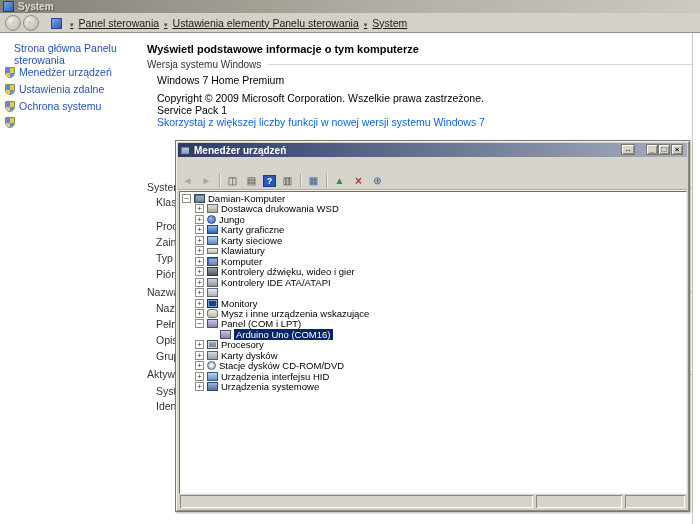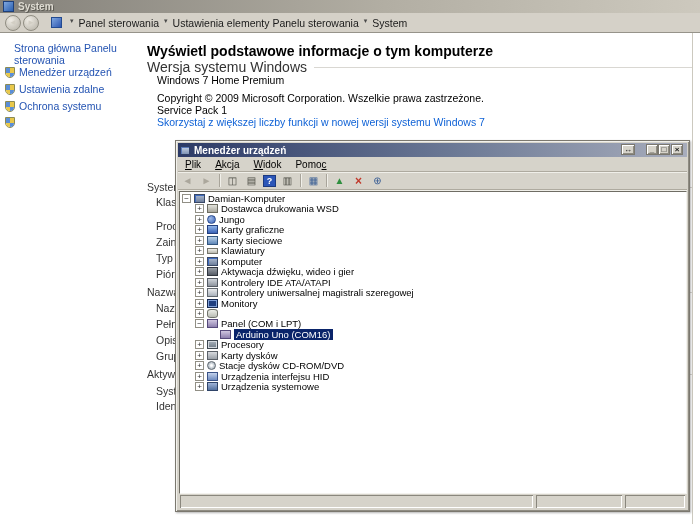--- a/index.html
+++ b/index.html
@@ -14,38 +14,38 @@
     border:1px solid #1d3f7a;flex:0 0 9px;}
   .titlebar .t{font-size:10px;font-weight:bold;color:#dedbd2;text-shadow:1px 1px 0 #5d5b54;margin-left:4px;}
 
   .addressbar{position:absolute;left:0;top:13px;width:700px;height:20px;background:#d5d1c8;
     border-bottom:1px solid #96938a;box-sizing:border-box;display:flex;align-items:center;}
   .navbtn{width:16px;height:16px;border-radius:50%;flex:0 0 16px;
     background:radial-gradient(circle at 35% 30%,#efece5,#b3afa4);
     border:1px solid #908d82;display:flex;align-items:center;justify-content:center;
     font-size:8px;color:#d2cec4;box-sizing:border-box;}
   .navbtn.back{margin-left:5px}.navbtn.fwd{margin-left:2px}
-  .addr{display:flex;align-items:flex-start;margin-left:12px;font-size:10.5px;color:#1a1a1a;}
+  .addr{display:flex;align-items:flex-end;margin-left:12px;font-size:10.5px;color:#1a1a1a;text-decoration:underline;}
   .addr .ico{width:9px;height:9px;background:linear-gradient(135deg,#7fa7e0,#2d56b0);
     border:1px solid #234a90;margin-right:3px;}
   .addr .sep{font-size:7px;color:#4a4a4a;margin:0 5px;}
 
   
   .side-home{position:absolute;left:14px;top:42px;width:126px;font-size:10.5px;line-height:12px;color:#2353b2;}
   .side-item{position:absolute;left:5px;width:135px;display:flex;gap:4px;font-size:10.5px;line-height:12px;color:#2353b2;}
   .shield{width:10px;height:11px;flex:0 0 10px;display:grid;margin-top:1px;
     grid-template-columns:1fr 1fr;grid-template-rows:1fr 1fr;border:1px solid #8a8a55;
     border-radius:0 0 5px 5px;overflow:hidden;box-sizing:border-box;}
   .shield i:nth-child(1){background:#5b8ed6}.shield i:nth-child(2){background:#e9c84a}
   .shield i:nth-child(3){background:#e9c84a}.shield i:nth-child(4){background:#5b8ed6}
 
   
-  .heading{position:absolute;left:147px;top:43px;font-size:14px;font-weight:bold;color:#000;}
+  .heading{position:absolute;left:147px;top:43px;font-size:11px;font-weight:bold;color:#000;}
   .group{position:absolute;left:147px;top:59px;width:545px;display:flex;align-items:center;
-    font-size:14px;color:#333;}
+    font-size:10px;color:#333;}
   .group .ln{flex:1;height:1px;background:#d9d7d2;margin-left:7px;}
   .vline{position:absolute;left:157px;font-size:10.5px;color:#000;}
   .uplink{position:absolute;left:157px;font-size:10.5px;color:#0f62d6;}
   .bglabel{position:absolute;font-size:10.5px;color:#333;display:flex;align-items:center;}
   .bglabel .ln{flex:1;height:1px;background:#d9d7d2;margin-left:7px;}
   .right-border{position:absolute;left:692px;top:33px;width:1px;height:491px;background:#ccc9bf;}
 
   
   .dm{position:absolute;left:175px;top:140px;width:515px;height:372px;background:#d6d3ca;
     border:1px solid #7b786f;box-sizing:border-box;z-index:10;
@@ -243,26 +243,20 @@
 <div class="dm">
   <div class="dm-title">
     <span class="dm-ico"></span>
     <span class="t">Menedżer urządzeń</span>
   </div>
   <span class="tbtn extra">↔</span>
   <span class="tbtn min">_</span>
   <span class="tbtn max">□</span>
   <span class="tbtn close">×</span>
 
-  <div class="dm-menu" id="dm-menu">
-      <span><u>P</u>lik</span>
-      <span><u>A</u>kcja</span>
-      <span><u>W</u>idok</span>
-      <span>Pomo<u>c</u></span>
-    </div>
   <div class="dm-toolbar" id="dm-toolbar">
       <span class="tico disabled">◄</span>
       <span class="tico disabled">►</span>
       <span class="tsep"></span>
       <span class="tico normal">◫</span>
       <span class="tico normal">▤</span>
       <span class="tico help">?</span>
       <span class="tico normal">▥</span>
       <span class="tsep"></span>
       <span class="tico blue">▦</span>
@@ -303,40 +297,40 @@
         <span class="label">Klawiatury</span>
       </div>
       <div class="trow" style="top: 63.7px; left: 15px;">
         <span class="expander">+</span>
         <span class="ticon computer-device-icon"></span>
         <span class="label">Komputer</span>
       </div>
       <div class="trow" style="top: 74.15px; left: 15px;">
         <span class="expander">+</span>
         <span class="ticon audio-controller-icon"></span>
-        <span class="label">Aktywacja dźwięku, wideo i gier</span>
+        <span class="label">Kontrolery dźwięku, wideo i gier</span>
       </div>
       <div class="trow" style="top: 84.6px; left: 15px;">
         <span class="expander">+</span>
         <span class="ticon ide-controller-icon"></span>
         <span class="label">Kontrolery IDE ATA/ATAPI</span>
       </div>
       <div class="trow" style="top: 95.05px; left: 15px;">
         <span class="expander">+</span>
         <span class="ticon usb-controller-icon"></span>
-        <span class="label">Kontrolery uniwersalnej magistrali szeregowej</span>
       </div>
       <div class="trow" style="top: 105.5px; left: 15px;">
         <span class="expander">+</span>
         <span class="ticon monitor-icon"></span>
         <span class="label">Monitory</span>
       </div>
       <div class="trow" style="top: 115.95px; left: 15px;">
         <span class="expander">+</span>
         <span class="ticon mouse-icon"></span>
+        <span class="label">Mysz i inne urządzenia wskazujące</span>
       </div>
       <div class="trow" style="top: 126.4px; left: 15px;">
         <span class="expander">−</span>
         <span class="ticon serial-port-icon"></span>
         <span class="label">Panel (COM i LPT)</span>
       </div>
       <div class="trow" style="top: 136.85px; left: 28px;">
         <span class="exp-spacer"></span>
         <span class="ticon serial-port-icon"></span>
         <span class="label sel">Arduino Uno (COM16)</span>

